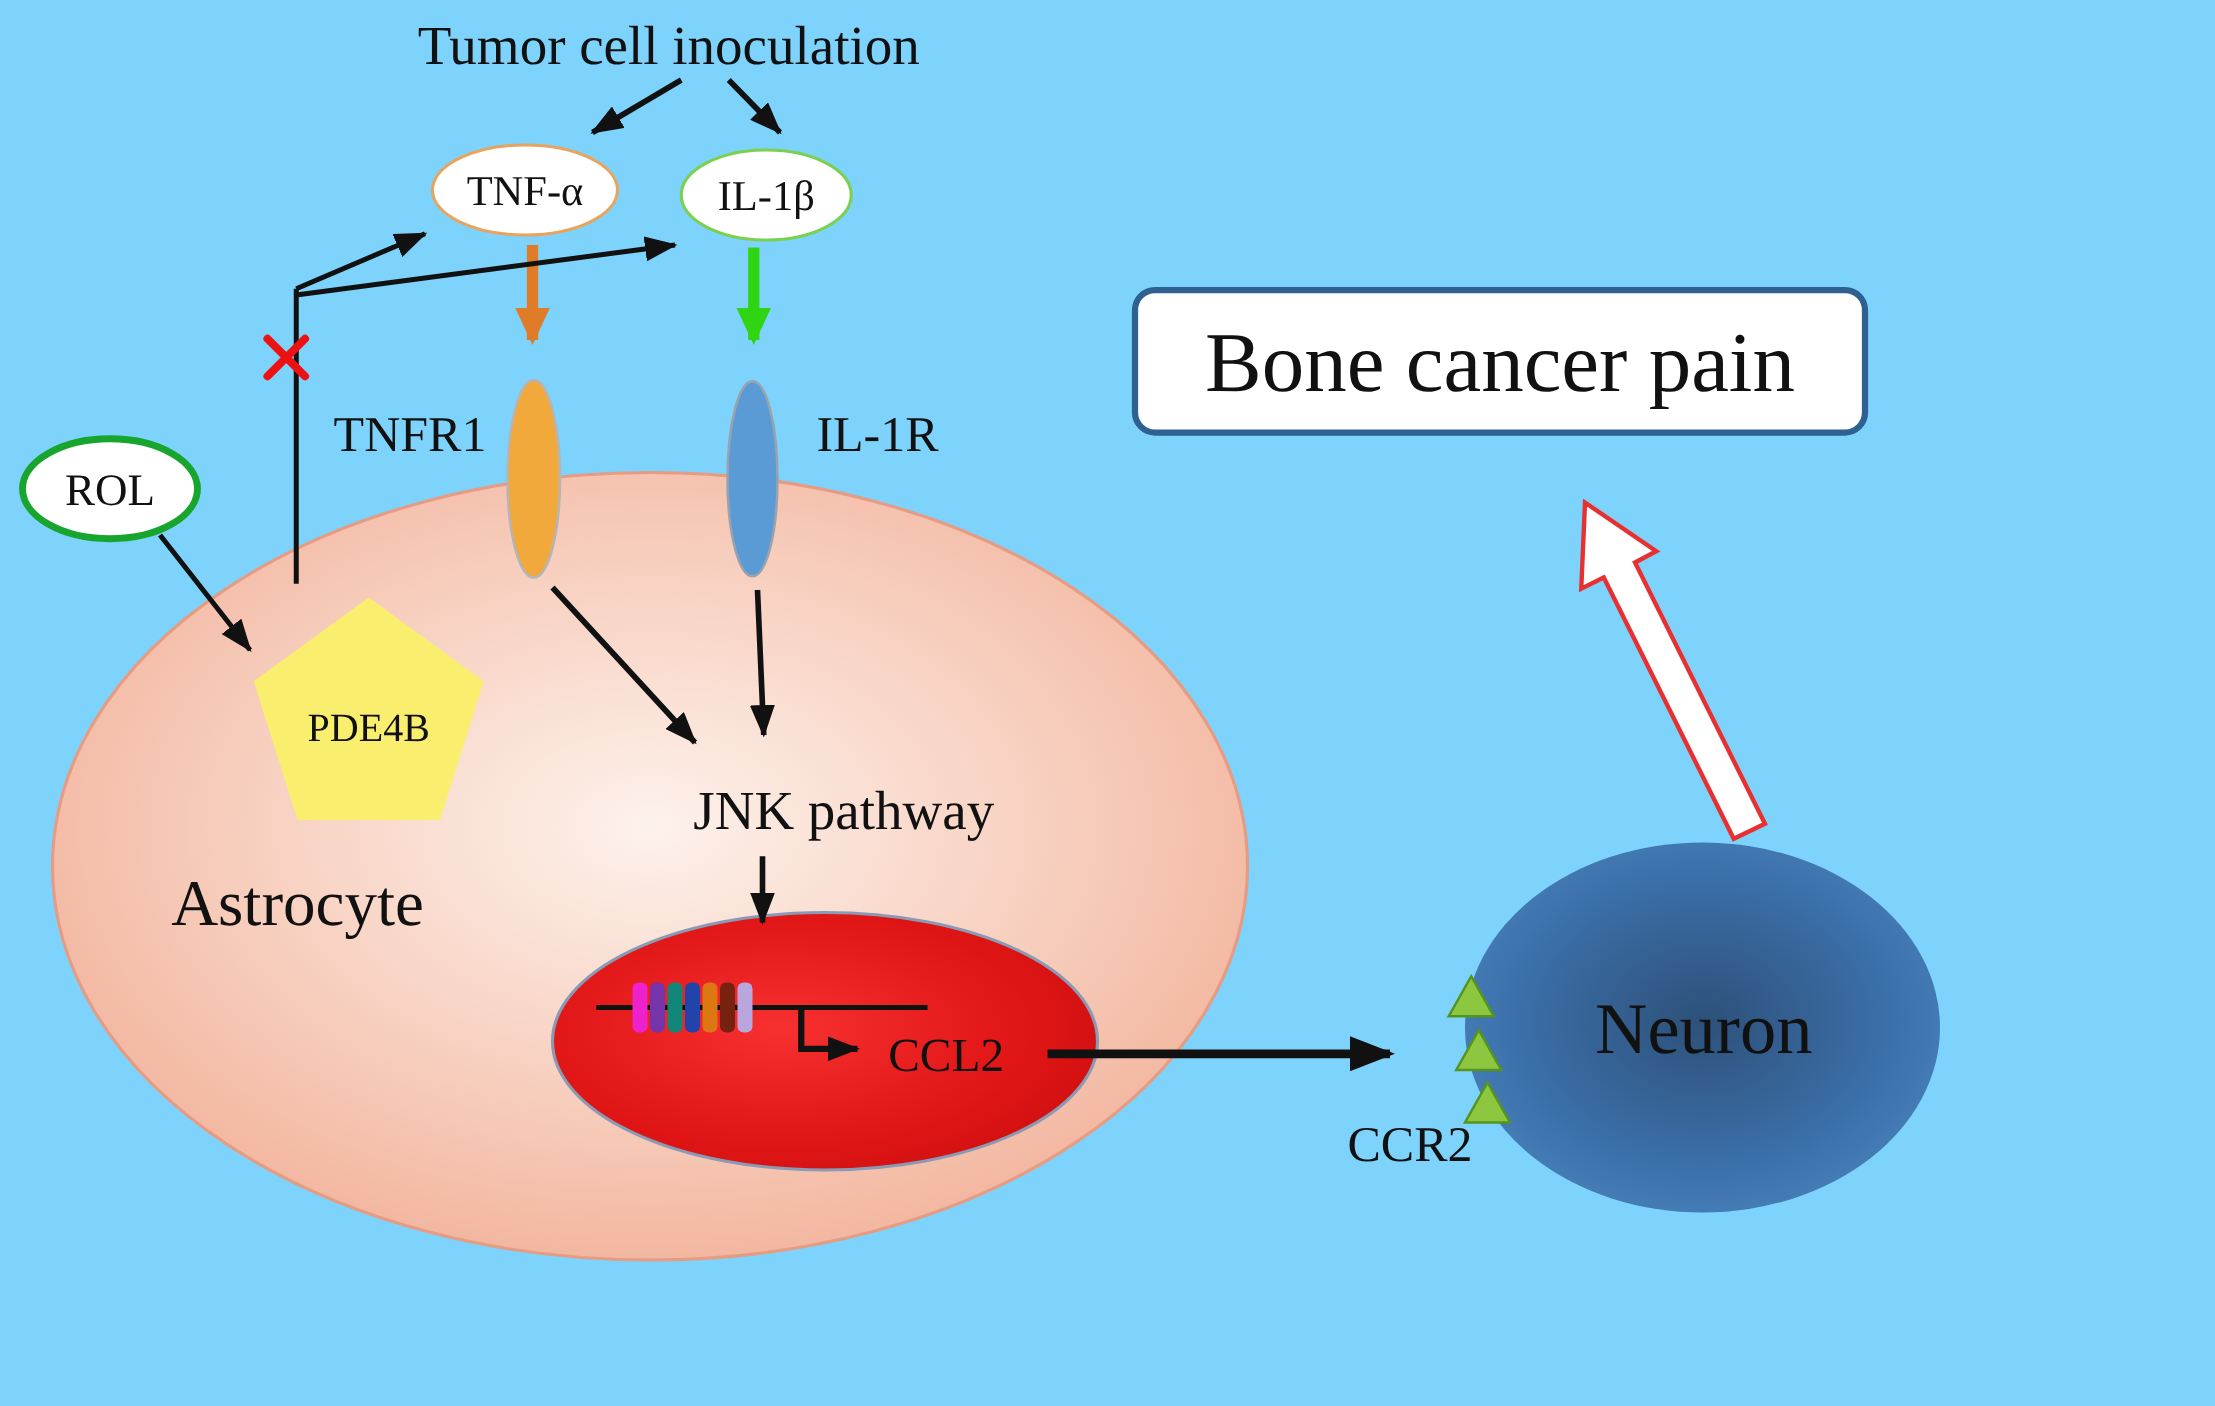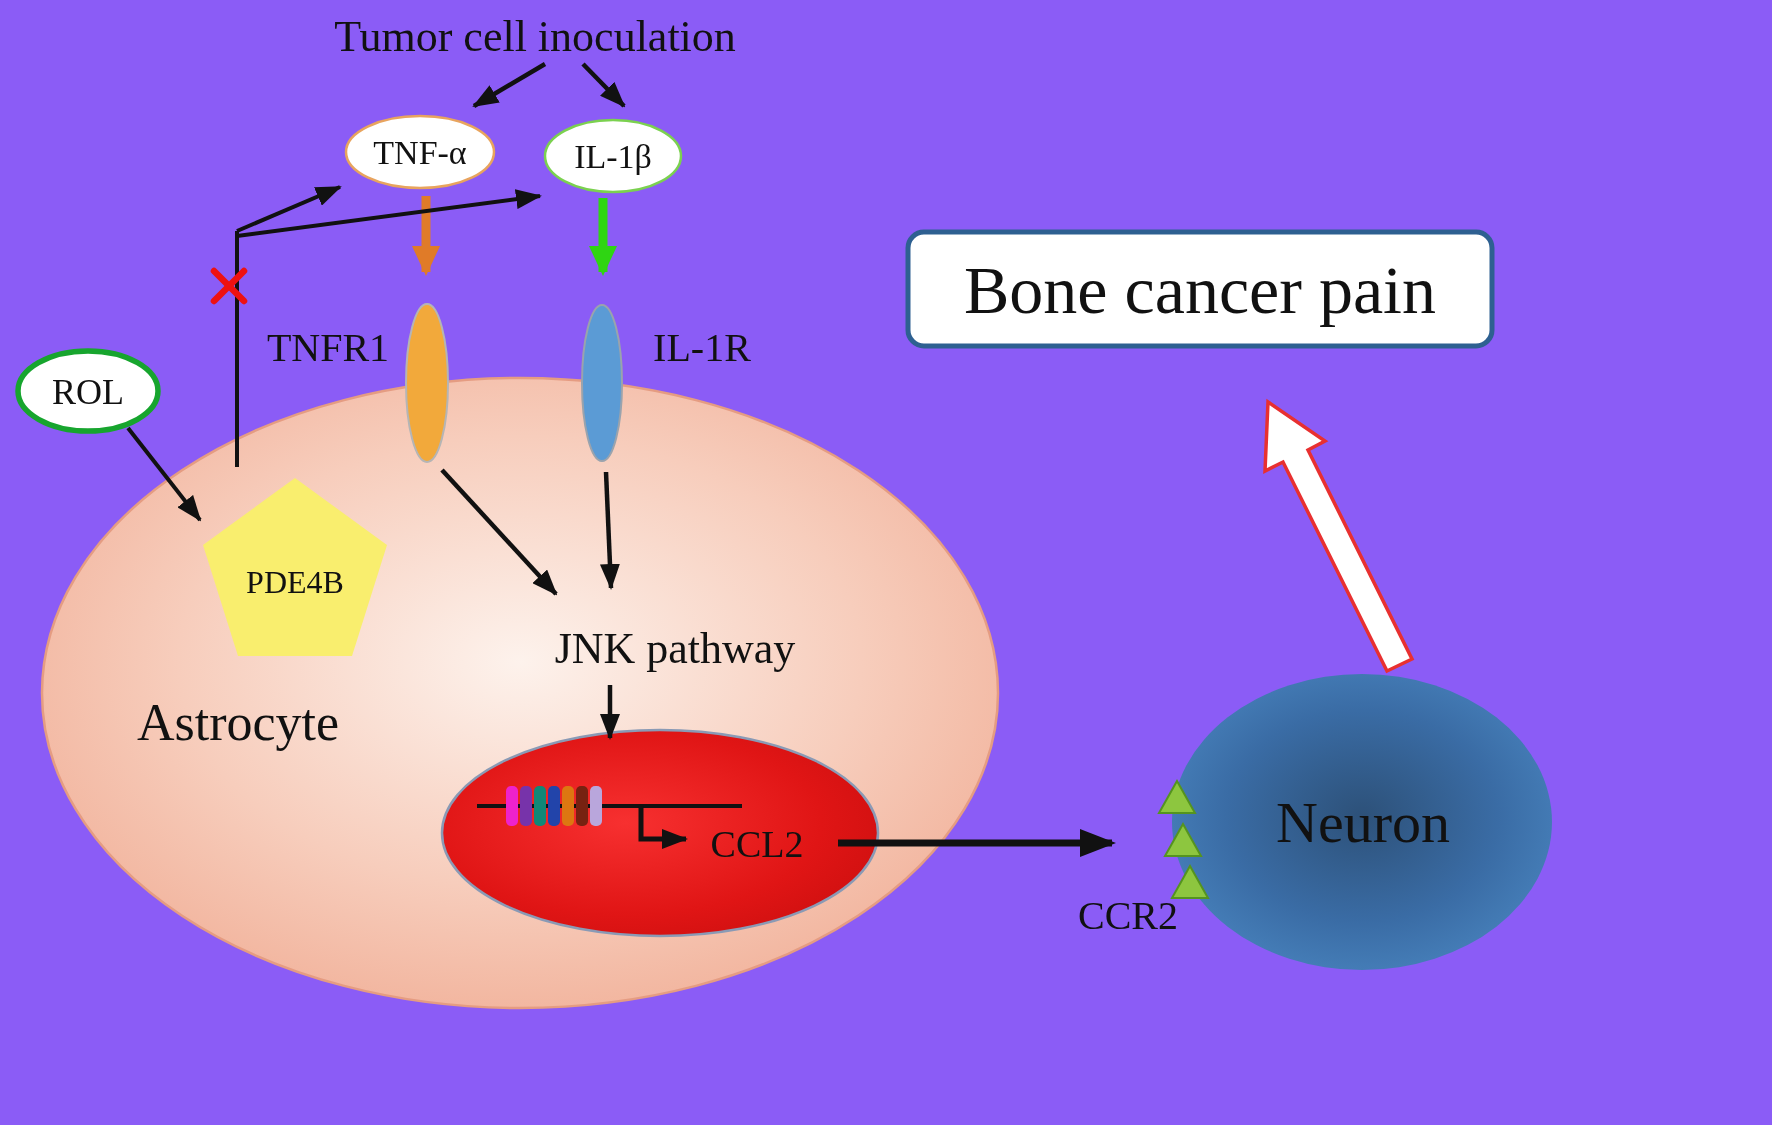--- a/index.html
+++ b/index.html
@@ -1,20 +1,20 @@
 <!DOCTYPE html>
 <html><head>
 <meta charset="utf-8">
 <style>
   html,body{margin:0;padding:0;background:#ffffff;}
   .canvas{
     position:relative;
     width:1772px;
     height:1125px;
-    background:#8b5cf6;
+    background:#7dd3fc;
     overflow:hidden;
     font-family:"Liberation Serif","DejaVu Serif",serif;
   }
   svg{display:block;}
   text{
     font-family:"Liberation Serif","DejaVu Serif",serif;
     fill:#111111;
   }
 </style>
 </head>

